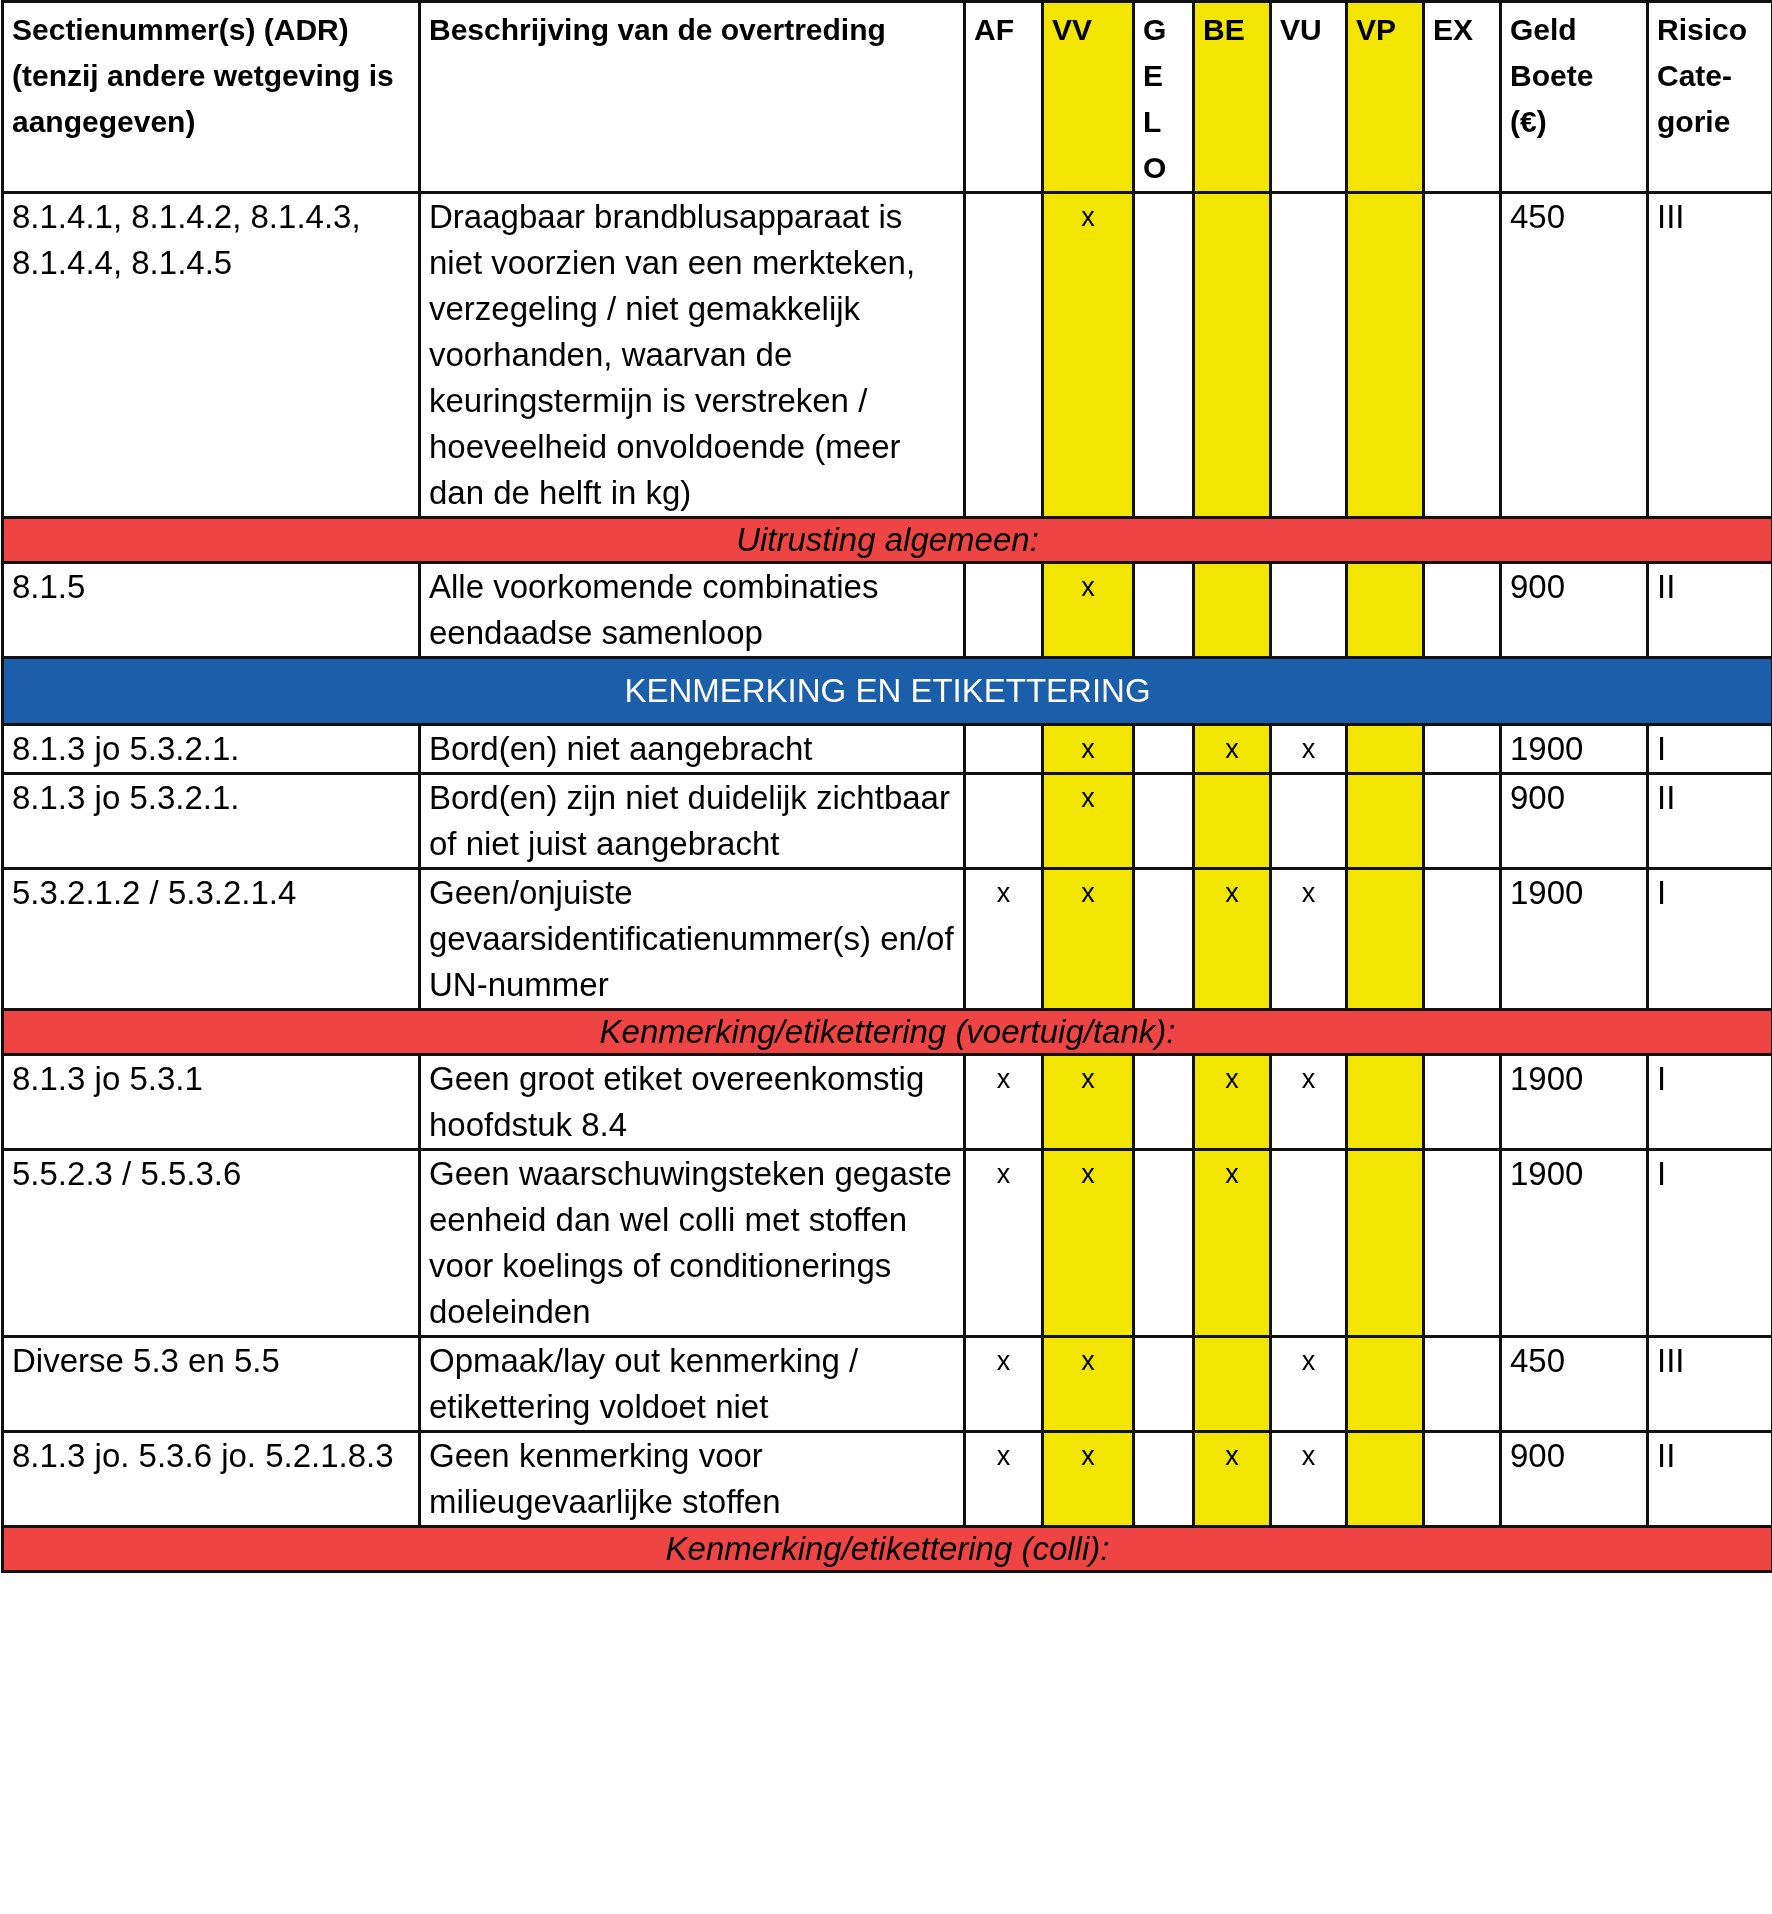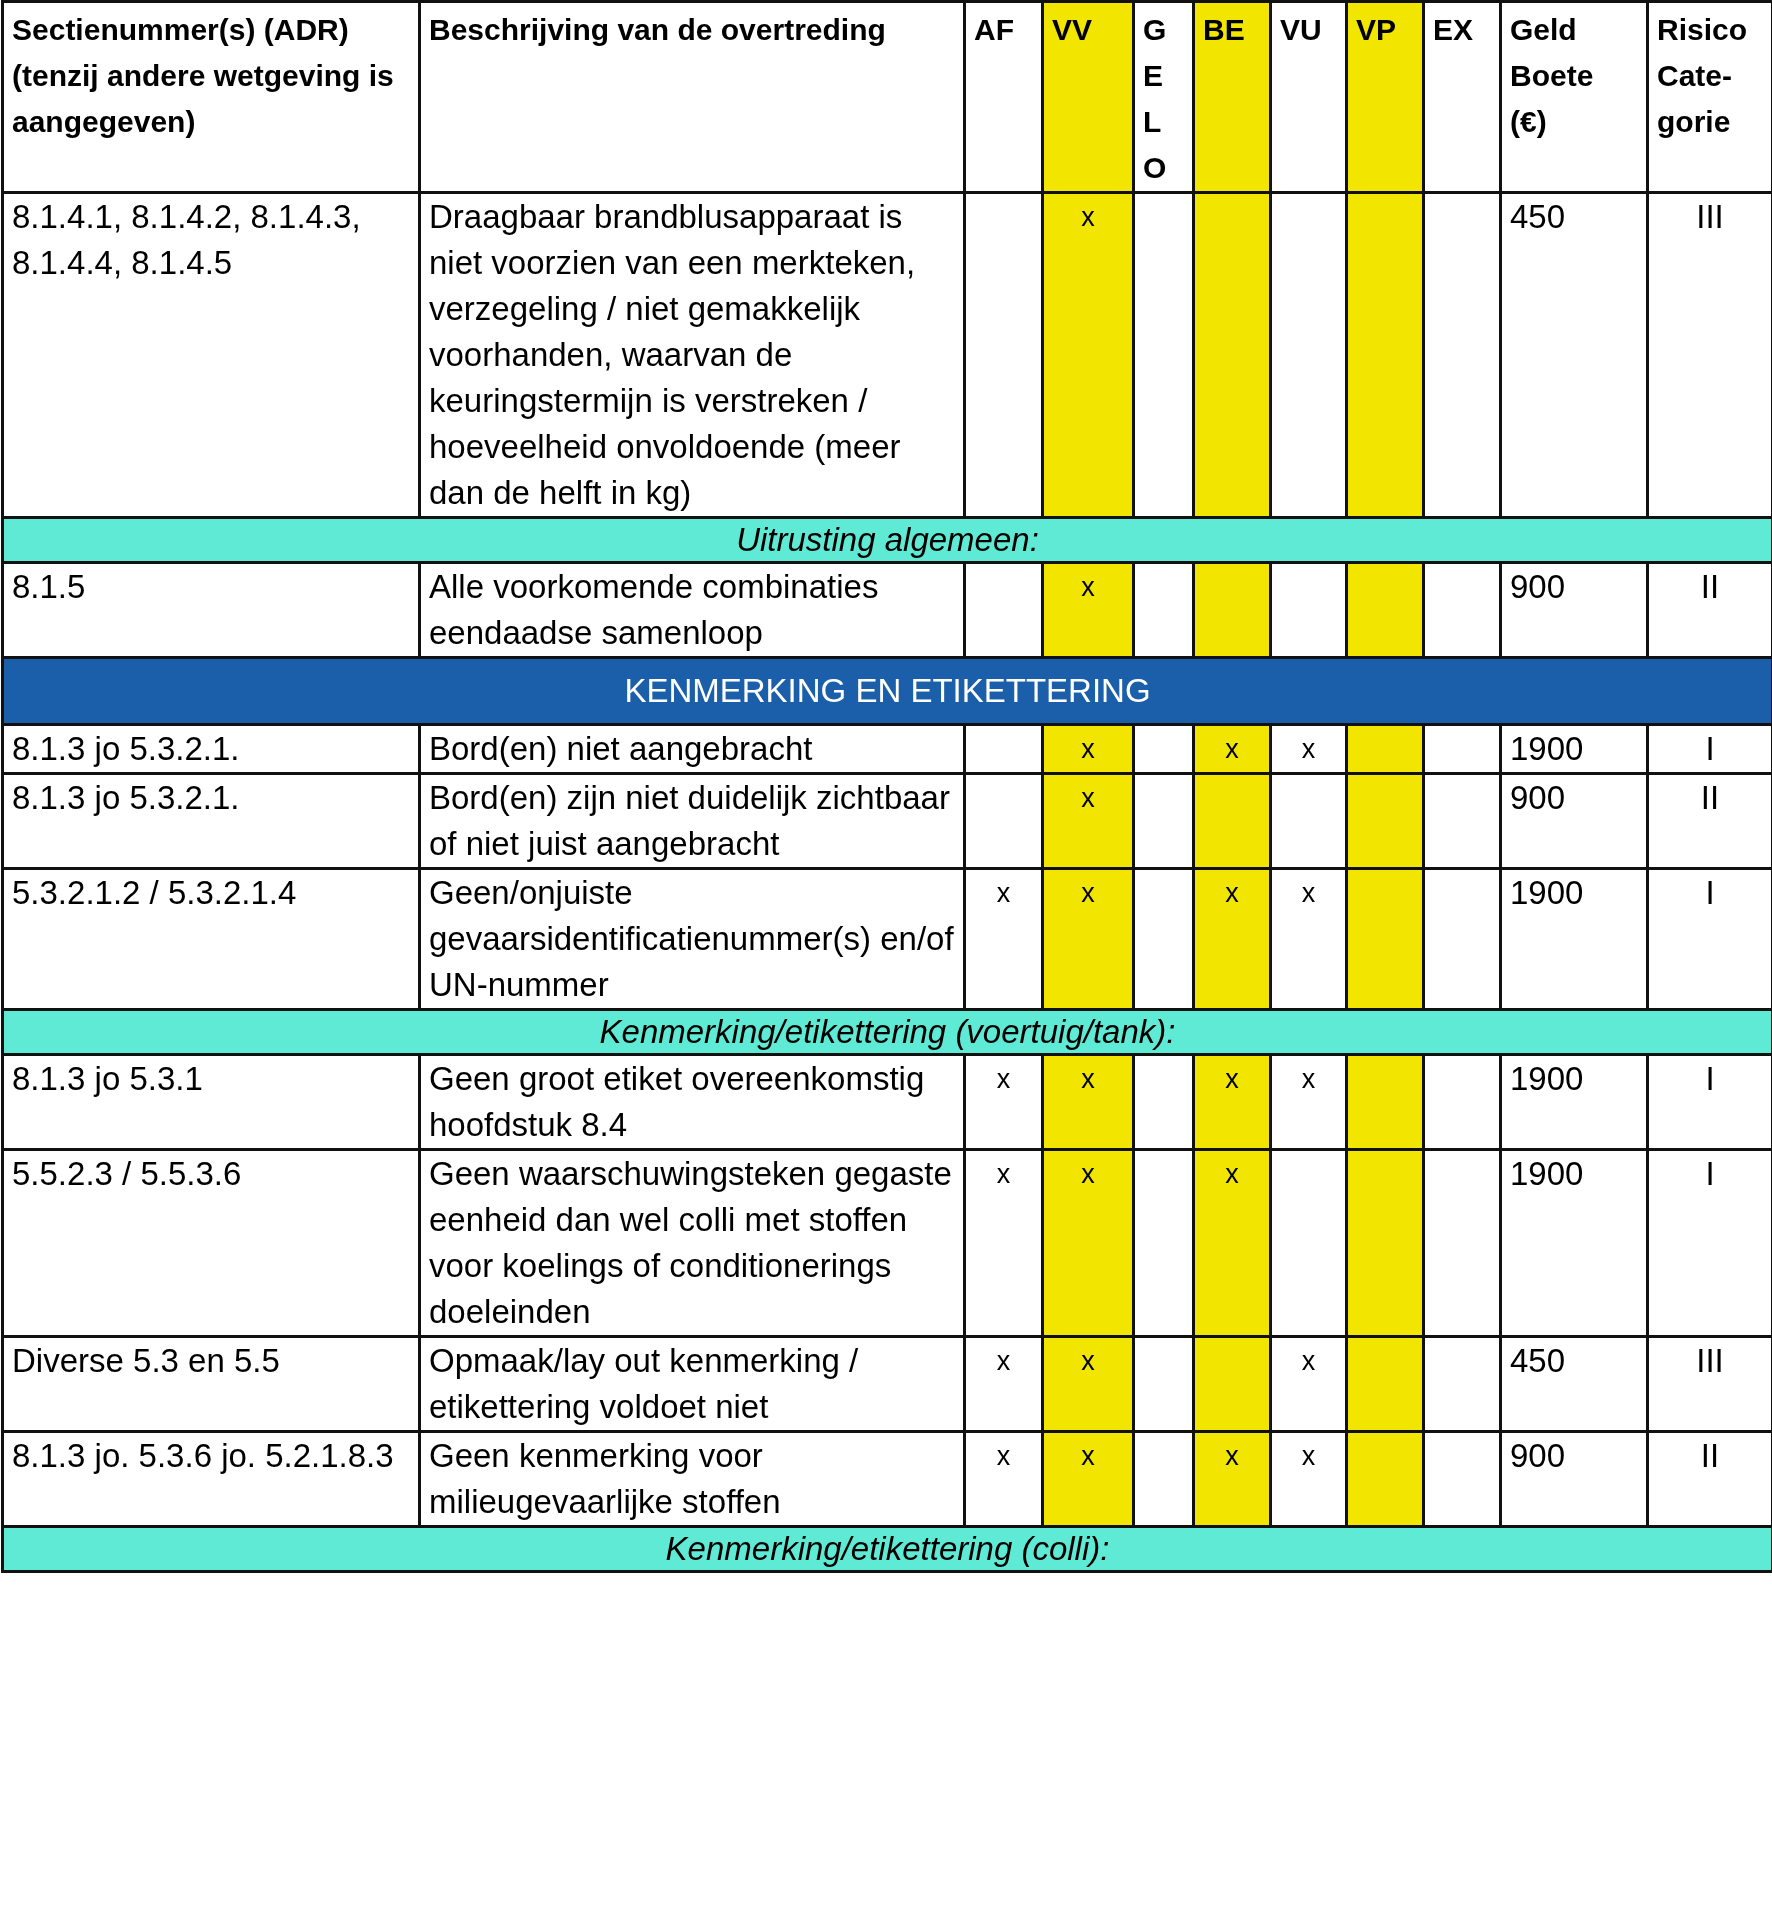--- a/index.html
+++ b/index.html
@@ -23,23 +23,23 @@
     text-align: left;
     font-size: 30px;
     line-height: 46px;
     padding-top: 4px;
     height: 176px;
     margin-left: 32px;
   }
   .yellow { background: #f2e600; }
   td.mark { text-align: center; font-size: 27px; padding-top: 4px; }
   td.amount { text-align: left; }
-  td.risk { text-align: center; }
+  td.risk { text-align: left; }
   tr.section td {
-    background: #5eead4;
+    background: #ef4444;
     text-align: center;
     font-style: italic;
     line-height: 42px;
     padding: 0;
     height: 42px;
   }
   tr.band td {
     background: #1b5ea9;
     color: #ffffff;
     text-align: center;

